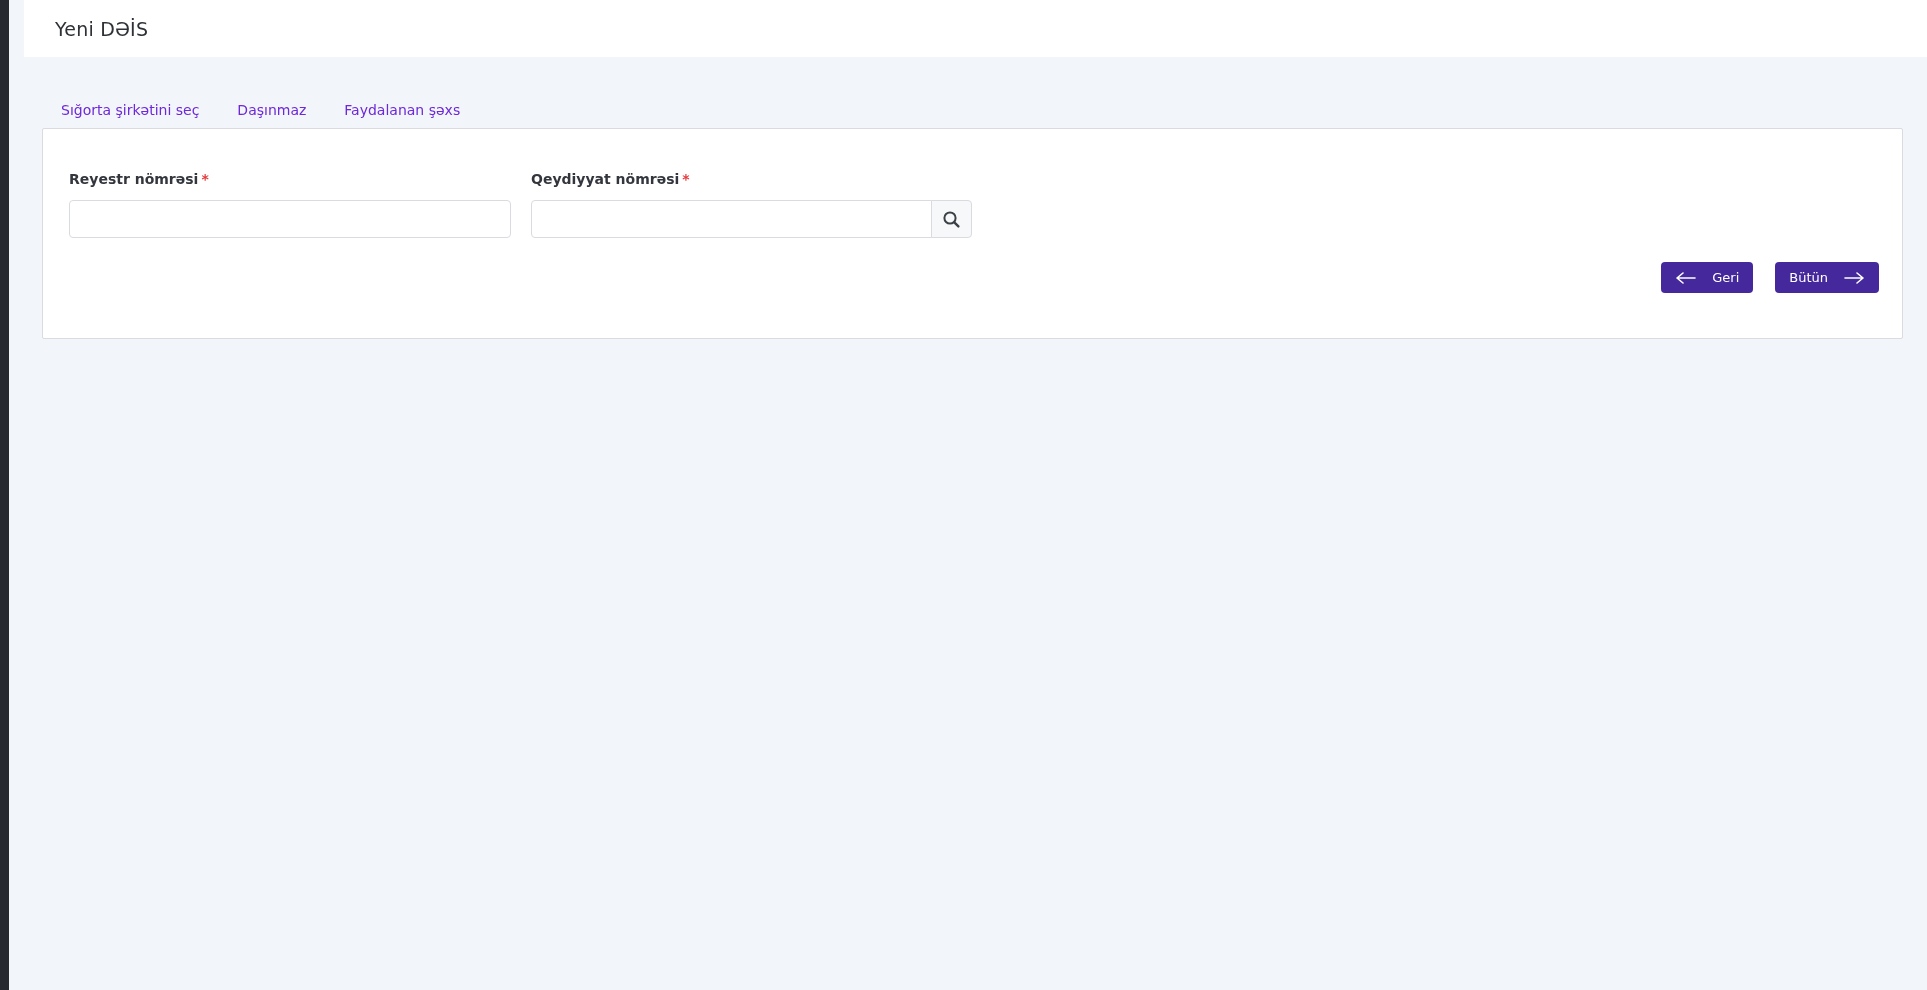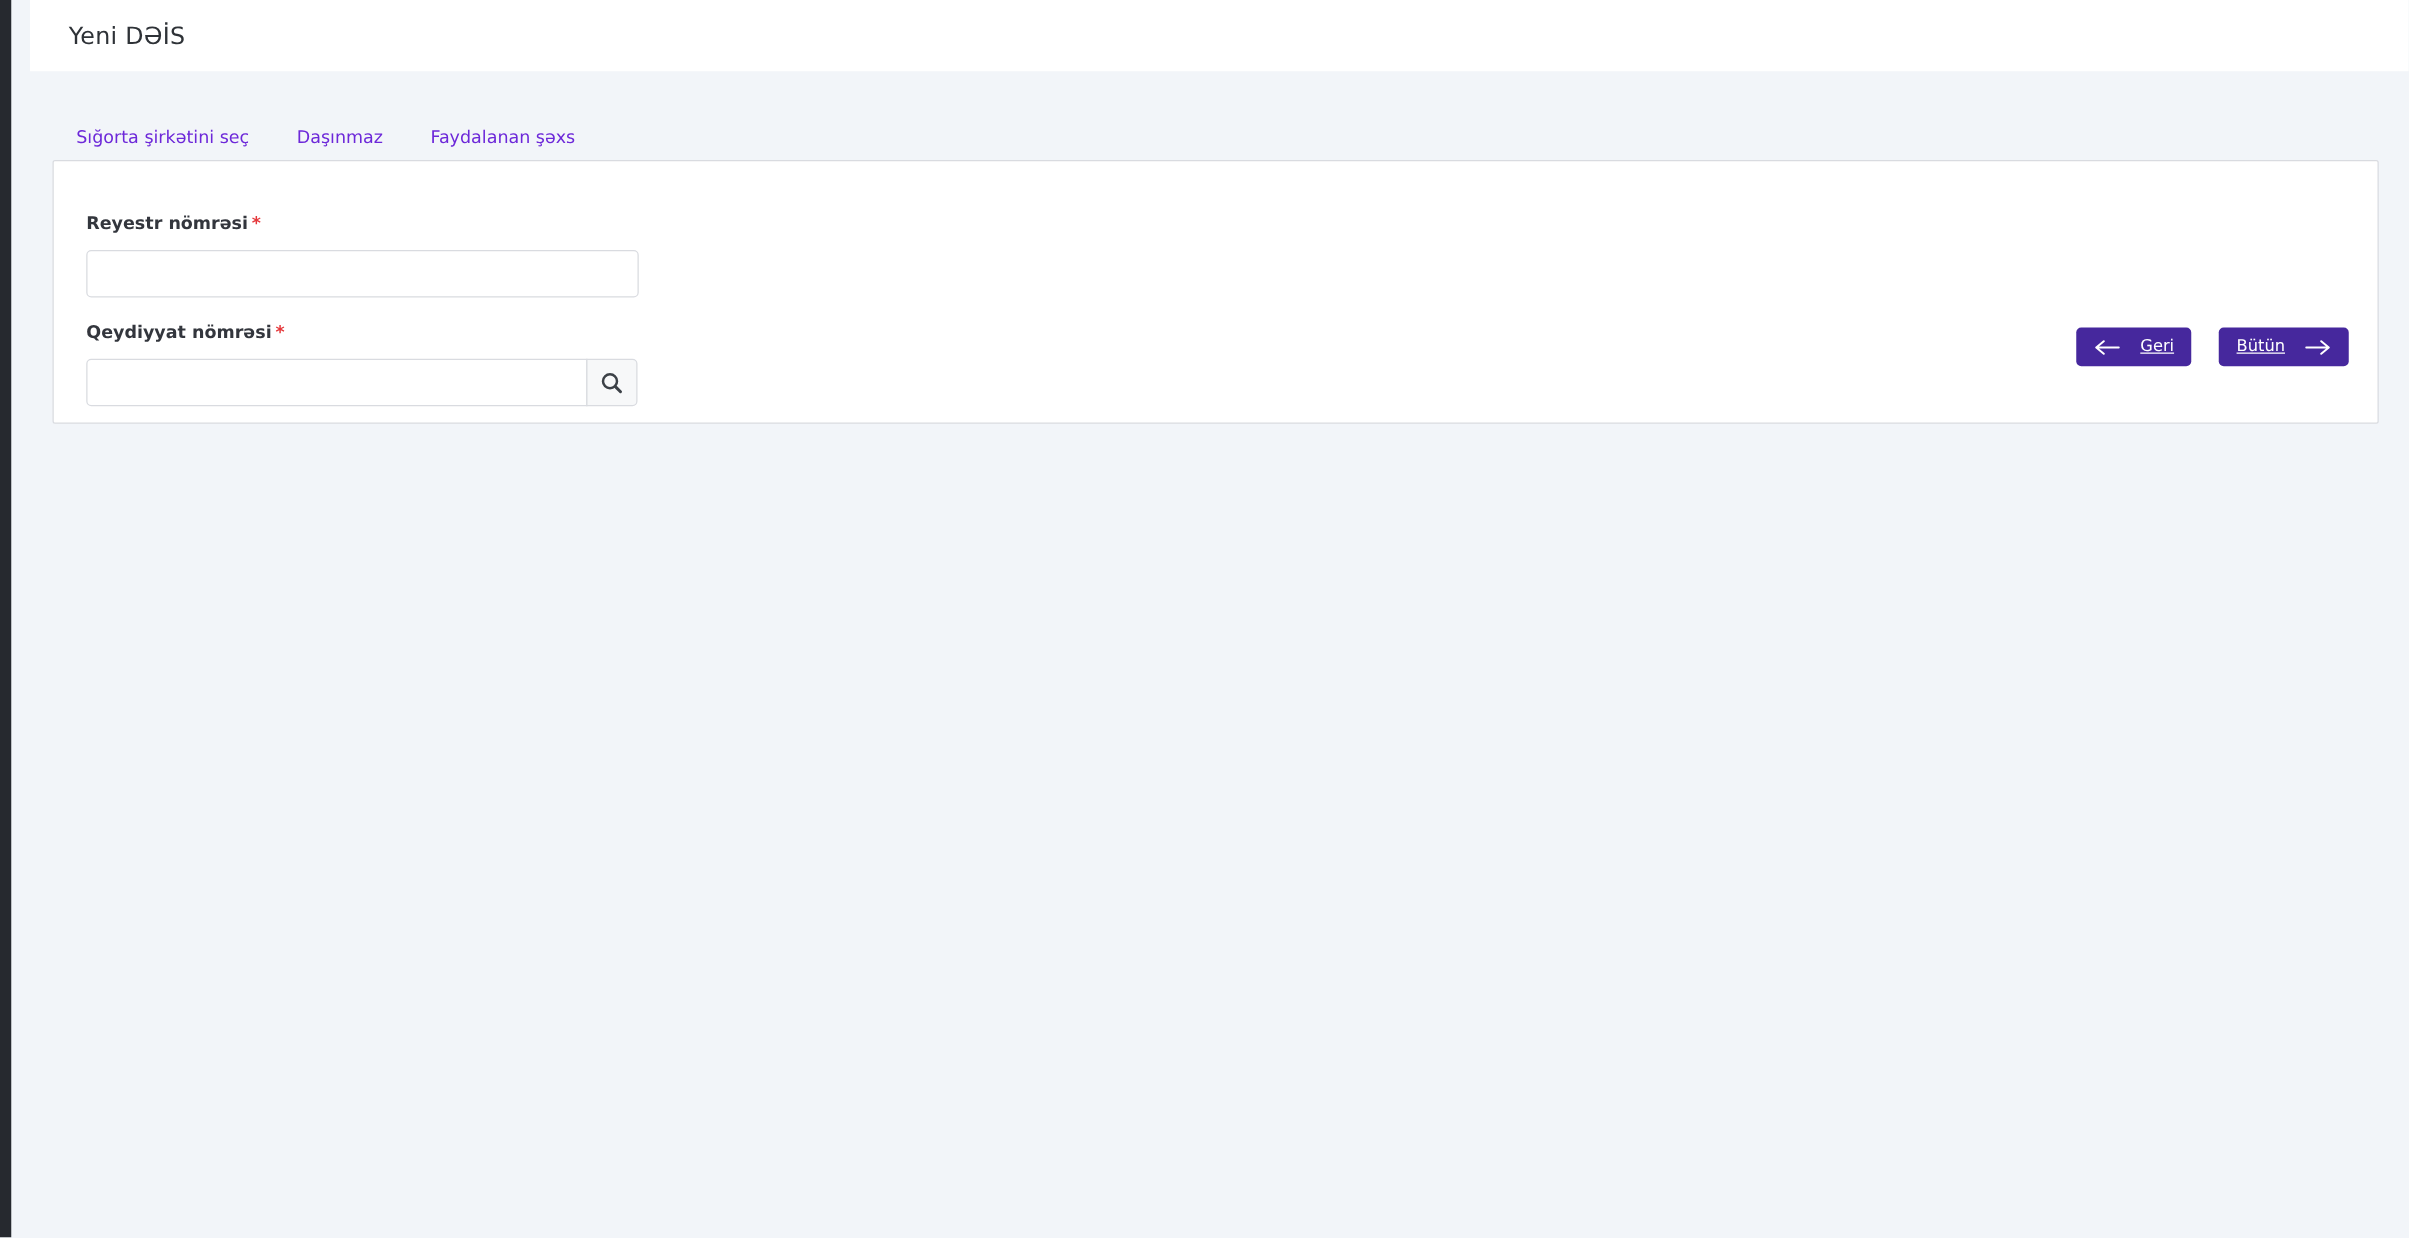--- a/index.html
+++ b/index.html
@@ -41,21 +41,21 @@
     background:#ffffff; color:#33373e;
     border-top:3px solid #6e30b4;
     border-left:1px solid #e4e5e8; border-right:1px solid #e4e5e8;
   }
 
   .panel {
     margin:0 24px 0 18px; height:211px;
     background:#ffffff; border:1px solid #d9dbe0; border-radius:2px;
     padding:0 26px; position:relative;
   }
-  .fields { display:flex; gap:20px; padding-top:42px;flex-direction:column; }
+  .fields { display:flex; gap:20px; padding-top:42px; }
   .field { display:flex; flex-direction:column; }
   .field-label { font-size:14px; font-weight:700; color:#33363d; margin-bottom:13px; }
   .req { color:#e5383b; font-weight:700; margin-left:3px; }
   .text-input {
     width:442px; height:38px;
     border:1px solid #d9dbe0; border-radius:4px;
     padding:0 10px; font-size:14px; color:#333; background:#fff; outline:none;
     font-family:inherit;
   }
   .input-group { display:flex; }
@@ -68,21 +68,21 @@
 
   .actions {
     position:absolute; right:23px; top:133px;
     display:flex; gap:22px;
   }
   .btn-primary {
     height:31px; padding:0 14px;
     background:#46289d; color:#ffffff;
     border:none; border-radius:4px;
     display:inline-flex; align-items:center; gap:16px;
-    font-size:13px; font-family:inherit; cursor:pointer;text-decoration:underline;
+    font-size:13px; font-family:inherit; cursor:pointer;
   }
 
   
   .app-footer {
     flex:0 0 35px; background:#ffffff;
     border-bottom:2px solid #dfe1e4;
     display:flex; align-items:center; justify-content:space-between;
     padding:0 37px 0 31px;
   }
   .copyright { font-size:13.5px; font-weight:700; color:#3a4047; }

